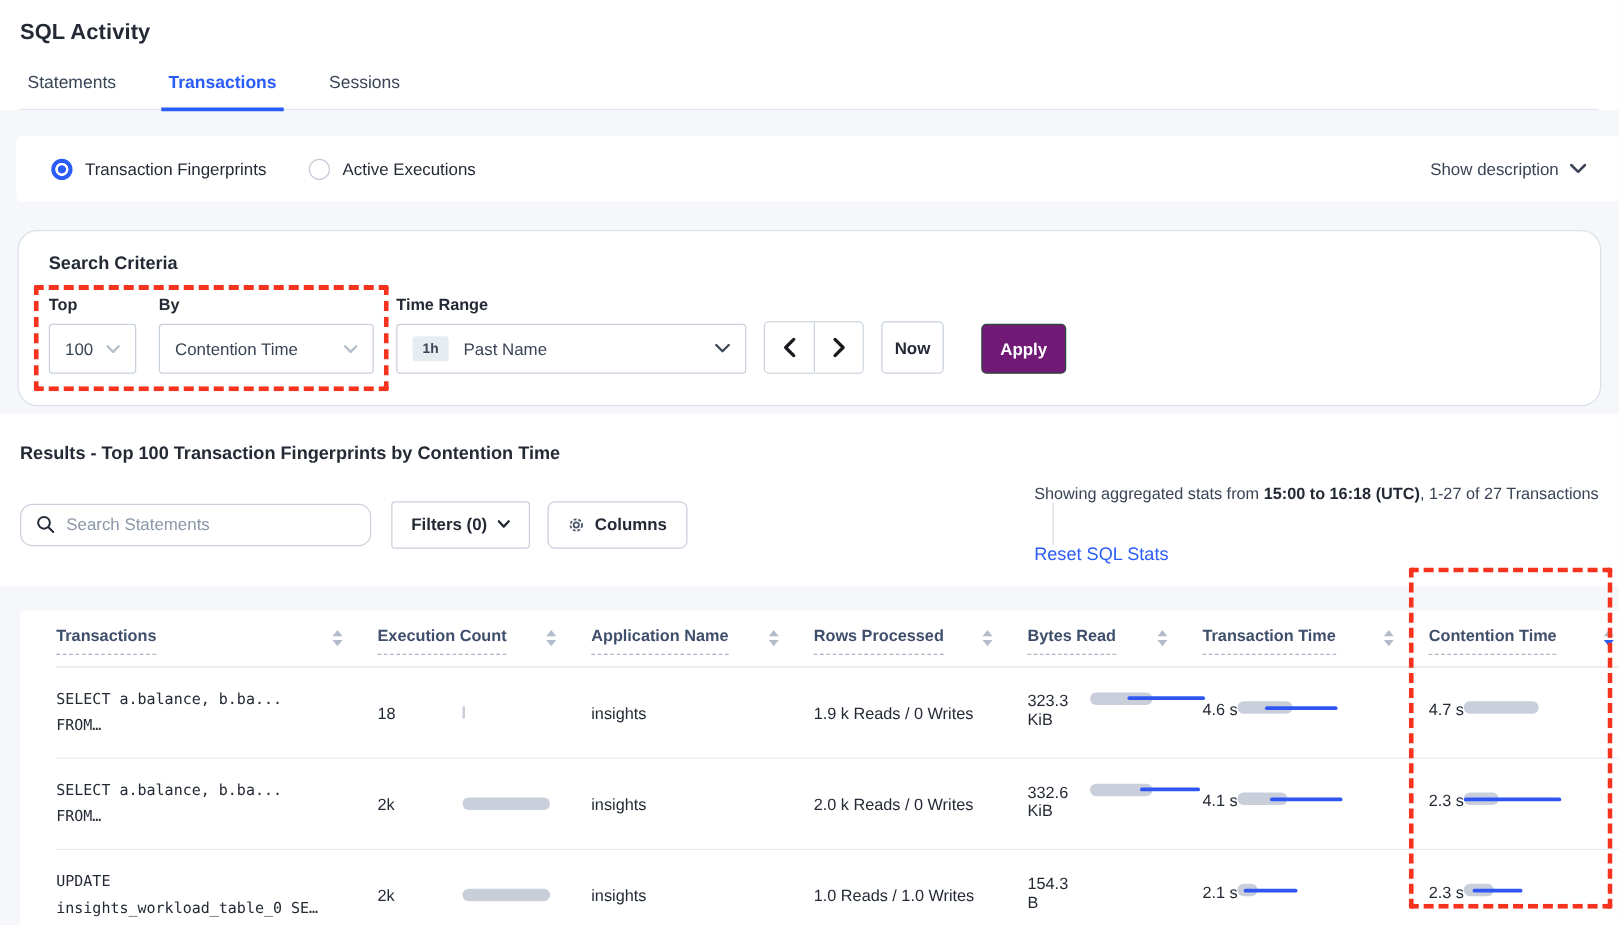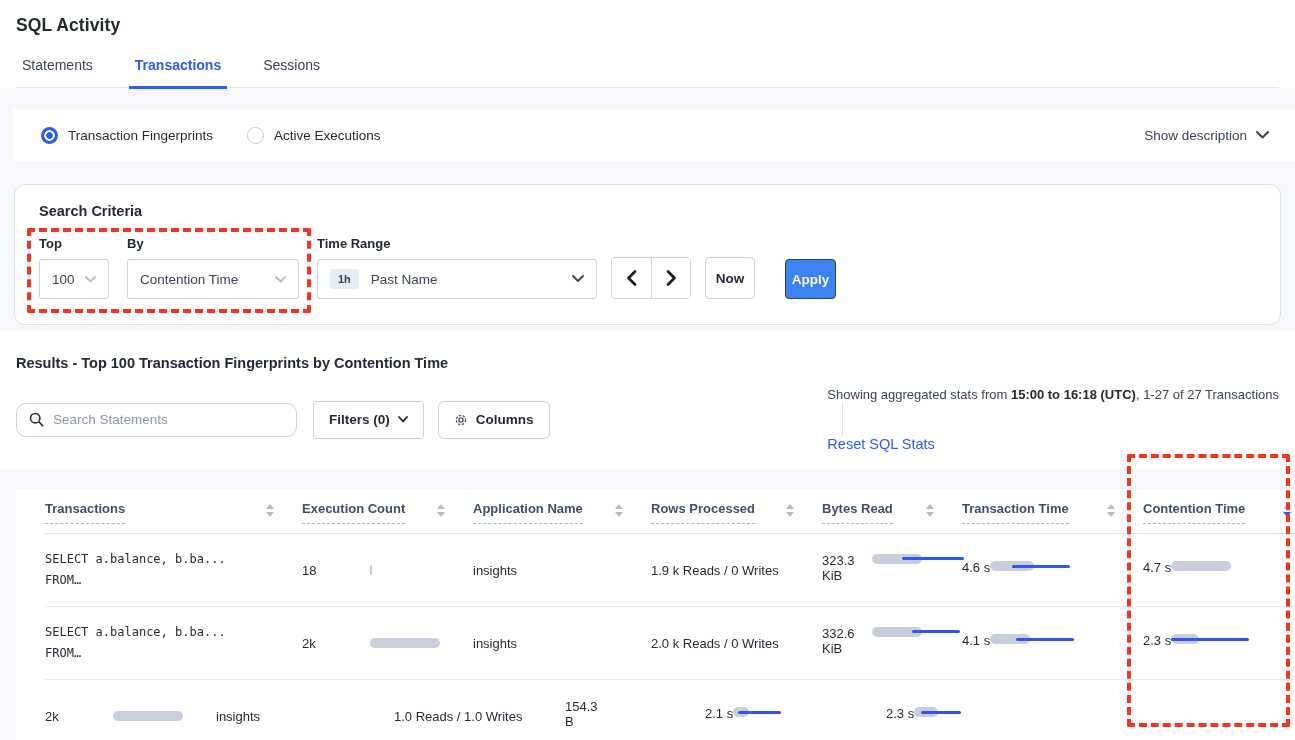--- a/index.html
+++ b/index.html
@@ -21,37 +21,37 @@
   .mode-bar { background:#fff; height:52px; margin-left:13px; border-radius:4px 0 0 4px;
               display:flex; align-items:center; padding:0 26px 0 28px; flex:none; }
   .radio-opt { display:flex; align-items:center; margin-right:34px; cursor:pointer; }
   .radio-dot { width:17px; height:17px; border-radius:50%; margin-right:10px; flex:none; }
   .radio-dot.on  { background:radial-gradient(circle,#2a5cf8 0 3px,#ffffff 3.5px 5px,#2a5cf8 5.5px); }
   .radio-dot.off { background:#fff; border:1.5px solid #c6cdd8; }
   .radio-label { font-size:13.5px; color:#242a35; }
   .show-desc { margin-left:auto; display:flex; align-items:center; gap:9px; font-size:13.5px; color:#394455; cursor:pointer; }
 
   
-  .criteria-card { background:#fff; border:1px solid #dbe1e9; border-radius:11px; margin:0 14px; padding:18px 24px 25px 24px; flex:none; }
+  .criteria-card { background:#fff; border:1px solid #dbe1e9; border-radius:16px; margin:0 14px; padding:18px 24px 25px 24px; flex:none; }
   .criteria-title { font-size:14.5px; font-weight:700; color:#242a35; }
   .criteria-row { display:flex; align-items:flex-end; margin-top:17px; }
   .field { display:flex; flex-direction:column; }
   .field-label { font-size:13px; font-weight:700; color:#242a35; margin-bottom:8px; }
   .select { height:40px; border:1px solid #c9d1dc; border-radius:3px; background:#fff; display:flex; align-items:center; padding:0 12px; font-size:13.5px; color:#394455; cursor:pointer; }
   .select .chev { margin-left:auto; }
   .sel-top { width:70px; }
   .sel-by { width:172px; }
   .sel-time { width:280px; }
   .time-badge { background:#e7ecf1; color:#394455; font-size:11px; font-weight:700; border-radius:3px; padding:4px 8px; margin-right:12px; }
   .m16 { margin-left:16px; } .m18 { margin-left:18px; }
   .nav-group { display:flex; height:42px; border:1px solid #c9d1dc; border-radius:4px; margin-left:14px; overflow:hidden; background:#fff; }
   .nav-btn { width:39px; display:flex; align-items:center; justify-content:center; cursor:pointer; background:#fff; border:none; }
   .nav-btn + .nav-btn { border-left:1px solid #c9d1dc; }
   .now-btn { margin-left:14px; height:42px; width:50px; border:1px solid #c9d1dc; border-radius:4px; background:#fff; font-size:13.5px; font-weight:700; color:#242a35; cursor:pointer; }
-  .apply-btn { margin-left:30px; height:40px; width:51px; border:1.5px solid #2c4a38; border-radius:4px; background:#3b82f6; color:#fff; font-size:13.5px; font-weight:700; cursor:pointer; }
+  .apply-btn { margin-left:30px; height:40px; width:68px; border:1.5px solid #2c4a38; border-radius:4px; background:#701a75; color:#fff; font-size:13.5px; font-weight:700; cursor:pointer; }
 
   
   .results-head { background:#fff; padding:0 16px; flex:none; }
   .results-title { font-size:14.5px; font-weight:700; color:#242a35; padding-top:24px; }
   .controls-row { display:flex; align-items:center; margin-top:16px; padding-bottom:17px; }
   .search-box { width:281px; height:34px; border:1px solid #c9d1dc; border-radius:10px; display:flex; align-items:center; padding:0 6px 0 12px; background:#fff; }
   .search-box input { border:none; outline:none; flex:1; font-size:13.5px; color:#394455; font-family:"Liberation Sans",sans-serif; margin-left:9px; background:transparent; }
   .search-box input::placeholder { color:#8b97a8; }
   .ctl-btn { height:38px; border:1px solid #c9d1dc; border-radius:3px; background:#fff; display:flex; align-items:center; gap:8px; padding:0 15px; font-size:13.5px; font-weight:700; color:#242a35; cursor:pointer; }
   .stats-group { margin-left:auto; display:flex; align-items:flex-start;flex-direction:column; }
@@ -342,20 +342,23 @@
         <div class="cell c6 metric">
           <span class="metric-val">2.3 s</span>
           <span class="bar-zone">
               <span class="bar-gray" style="width: 28px;"></span>
               <span class="bar-line" style="left: 0px; width: 78px;"></span>
             </span>
         </div>
       </div>
 
       <div class="trow">
+        <div class="cell c0">
+          <div class="sql"><div>UPDATE</div><div>insights_workload_table_0 SE…</div></div>
+        </div>
         <div class="cell c1 exec-cell">
           <span class="exec-val">2k</span>
           <span class="bar-zone">
               <span class="bar-gray" style="width: 70px;"></span>
             </span>
         </div>
         <div class="cell c2">insights</div>
         <div class="cell c3">1.0 Reads / 1.0 Writes</div>
         <div class="cell c4 metric">
           <span class="metric-val">154.3 B</span>

